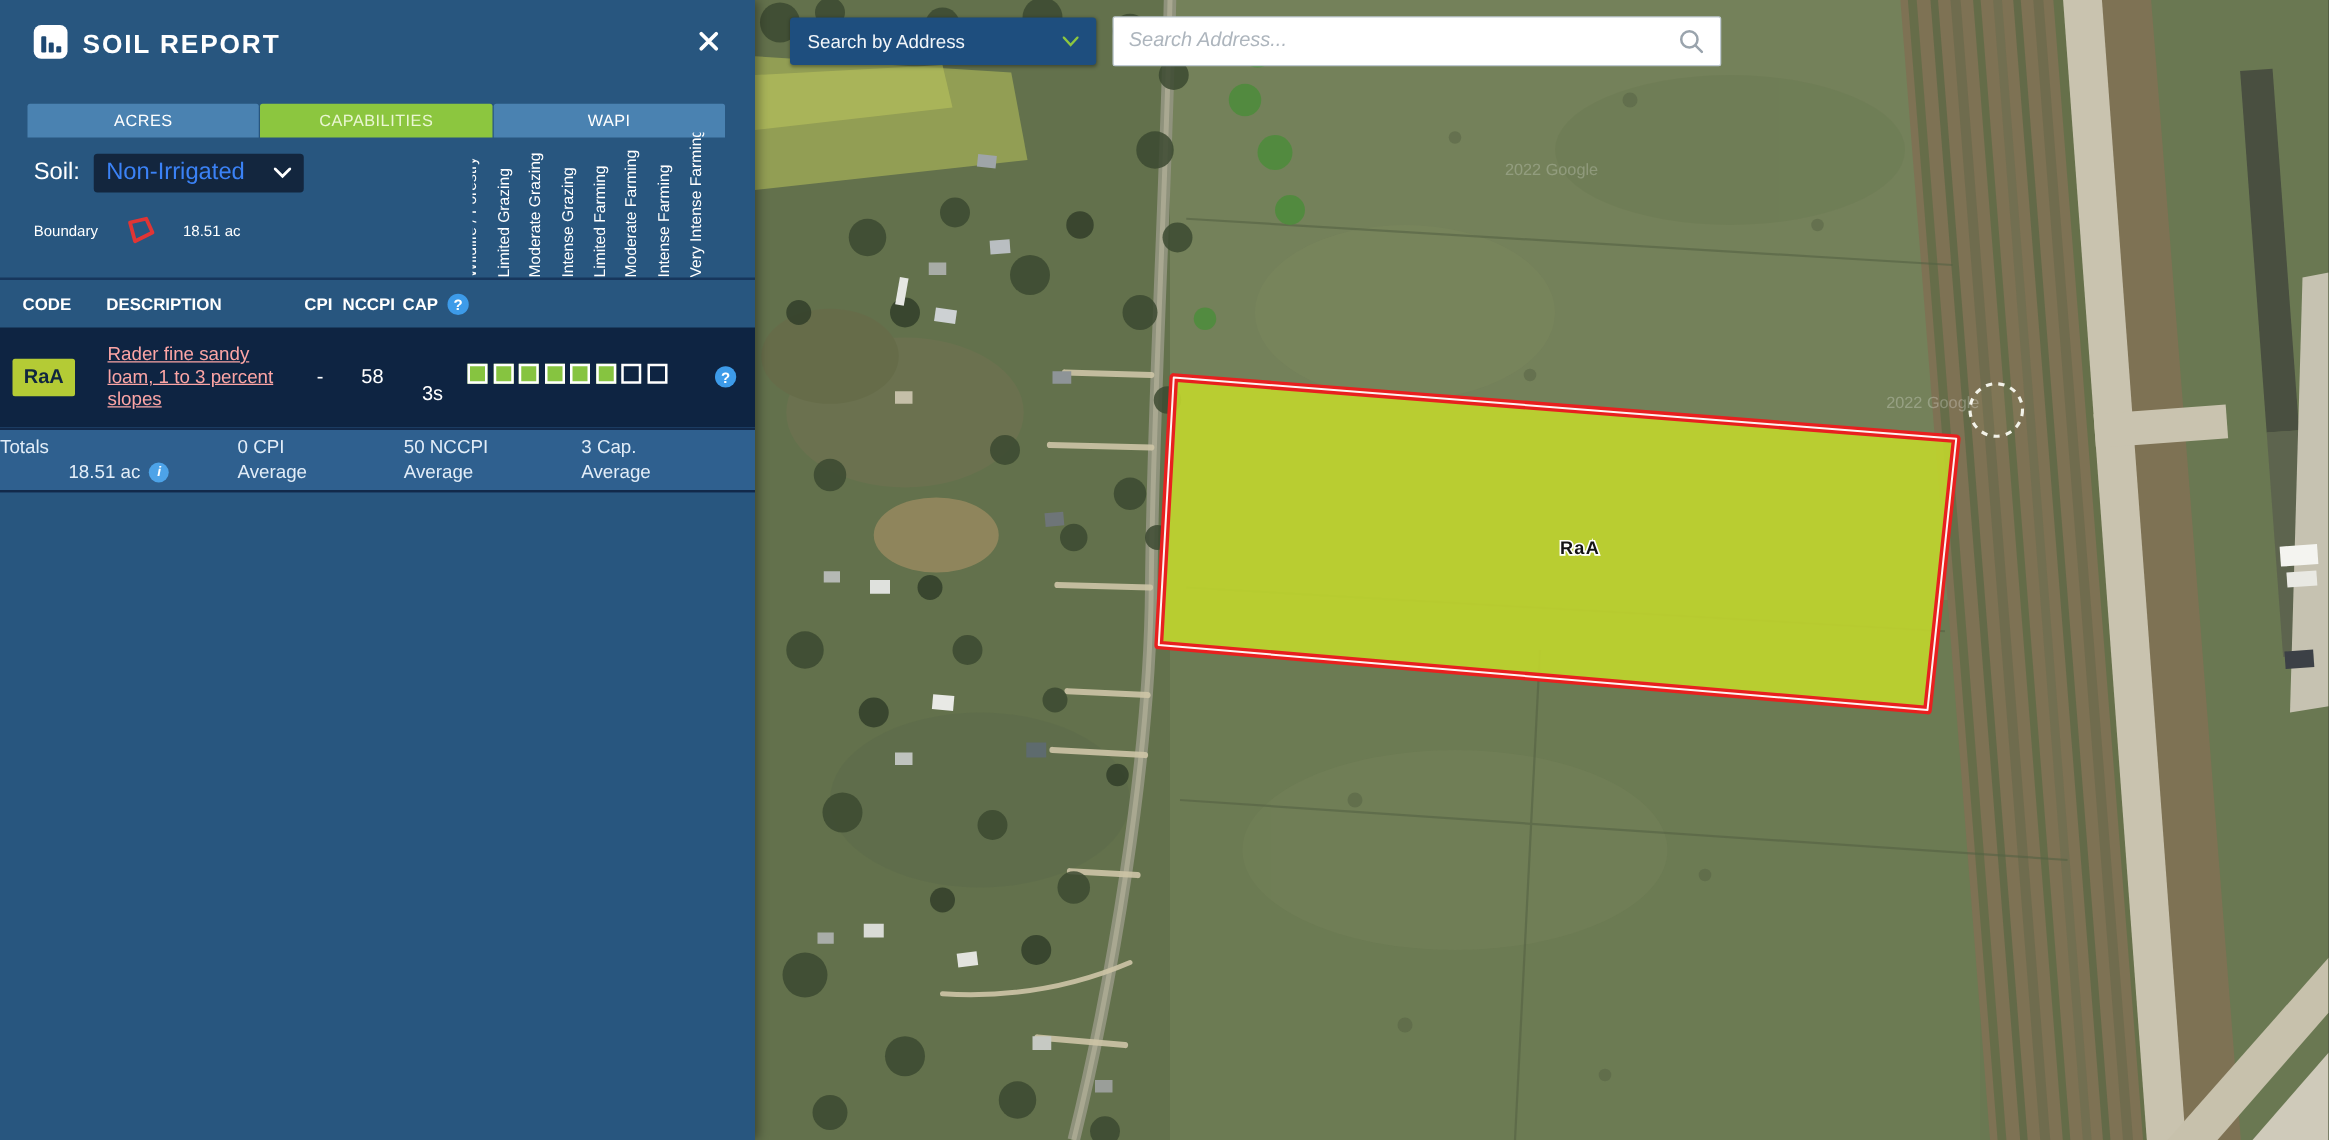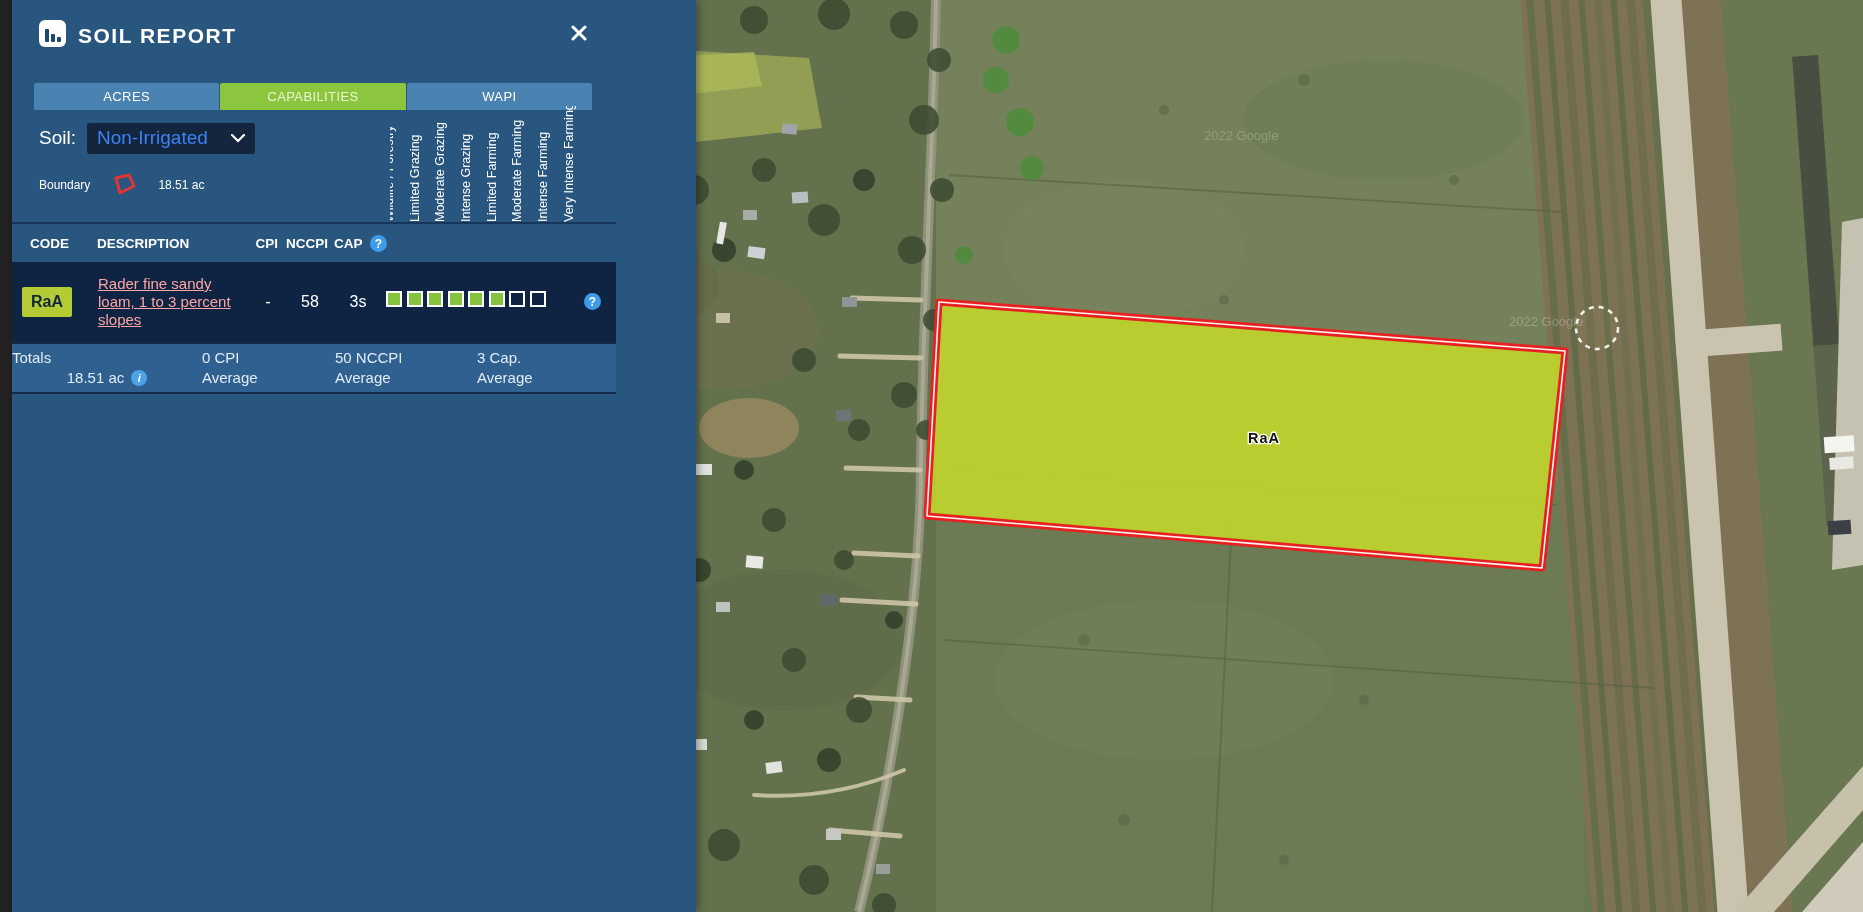--- a/index.html
+++ b/index.html
@@ -1,21 +1,21 @@
 <!DOCTYPE html>
 <html><head>
 <meta charset="utf-8">
 <style>
   * { margin:0; padding:0; box-sizing:border-box; }
   html,body { width:1863px; height:912px; overflow:hidden; background:#222;
               font-family:"Liberation Sans", sans-serif; }
   .app { position:relative; width:1863px; height:912px; overflow:hidden; }
 
   
-  .sidebar { position:absolute; left:12px; top:0; width:684px; height:912px;
+  .sidebar { position:absolute; left:0; top:0; width:604px; height:912px;
              background:#28567F; color:#fff; z-index:5;
              box-shadow:2px 0 8px rgba(0,0,0,.4); }
 
   .sr-appicon { position:absolute; left:27px; top:20px; width:27px; height:27px;
                 background:#fff; border-radius:6px; display:flex; align-items:flex-end;
                 justify-content:center; gap:2px; padding:5px 5px 5px 5px; }
   .sr-appicon i { display:block; width:4px; background:#1E4872; border-radius:1px; }
   .sr-appicon i.b1{ height:13px; } .sr-appicon i.b2{ height:8px; } .sr-appicon i.b3{ height:5px; }
 
   .sr-title { position:absolute; left:66px; top:24px; font-size:21px; font-weight:bold;
@@ -67,21 +67,21 @@
 
   .trow { position:absolute; left:0; top:262px; width:604px; height:80px;
           background:#0E2442; }
   .soil-badge { position:absolute; left:10px; top:25px; width:50px; height:30px;
                 background:#B4CB35; color:#10263F; font-size:16px; font-weight:bold;
                 border-radius:2px; display:flex; align-items:center; justify-content:center; }
   .trow .desc { position:absolute; left:86px; top:13px; width:146px; font-size:15px;
                 line-height:18px; color:#fca5a5;text-decoration:underline; }
   .trow .cell { position:absolute; top:31px; font-size:16px; color:#fff; text-align:center; }
   .cell-cpi{ left:236px; width:40px; } .cell-nccpi{ left:278px; width:40px; }
-  .cell-cap{ left:326px; width:40px; }
+  .cell-cap{ left:326px; width:40px;margin-top:14px; }
   .squares { position:absolute; left:374px; top:29px; display:flex; gap:4.5px; }
   .sq { width:16px; height:16px; border:2.5px solid #fff; background:transparent; }
   .sq.filled { background:#86C440; }
   .trow .help-circle { position:absolute; left:572px; top:31px; }
 
   .totals { position:absolute; left:0; top:342px; width:604px; height:52px;
             background:#2F608F; border-top:2px solid #12294A; border-bottom:2px solid #12294A;
             display:grid; grid-template-columns:190px 133px 142px 139px;
             align-items:center; text-align:left; color:#E2EDF8; font-size:15px;
             line-height:20px; }
@@ -375,14 +375,29 @@
       <circle cx="993" cy="328" r="21" fill="rgba(140,140,100,.15)" stroke="#F2F2E8" stroke-width="2.5" stroke-dasharray="5 5"></circle>
 
       <text x="600" y="140" font-size="13" fill="#ffffff" opacity=".22">2022 Google</text>
       <text x="905" y="326" font-size="13" fill="#ffffff" opacity=".25">2022 Google</text>
 
       <path d="M335,302 L961,351 L938,568 L323,516 Z" fill="#BFD42E" fill-opacity=".92" stroke="#E8201F" stroke-width="7" stroke-linejoin="round"></path>
       <path d="M335,302 L961,351 L938,568 L323,516 Z" fill="none" stroke="#FFFFFF" stroke-width="1.6" stroke-linejoin="round" opacity=".95"></path>
       <text x="644" y="443" font-size="14.5" font-weight="bold" letter-spacing="1" fill="#141414" stroke="#FFFFFF" stroke-width="2.6" paint-order="stroke">RaA</text>
     </svg>
 
+    <div class="map-topbar">
+      <div class="search-type">
+        <span class="sel-label">Search by Address</span>
+        <svg width="13" height="9" viewBox="0 0 13 9">
+          <polyline points="1,1 6.5,7 12,1" fill="none" stroke="#8CC63F" stroke-width="2" stroke-linecap="round"></polyline>
+        </svg>
+      </div>
+      <div class="search-box">
+        <input type="text" value="" placeholder="Search Address..." style="">
+        <svg width="22" height="22" viewBox="0 0 22 22">
+          <circle cx="9.5" cy="9.5" r="6.5" fill="none" stroke="#9AA4AD" stroke-width="2"></circle>
+          <line x1="14.5" y1="14.5" x2="19.5" y2="19.5" stroke="#9AA4AD" stroke-width="2" stroke-linecap="round"></line>
+        </svg>
+      </div>
+    </div>
   </div>
 </div>
 
 </body></html>

